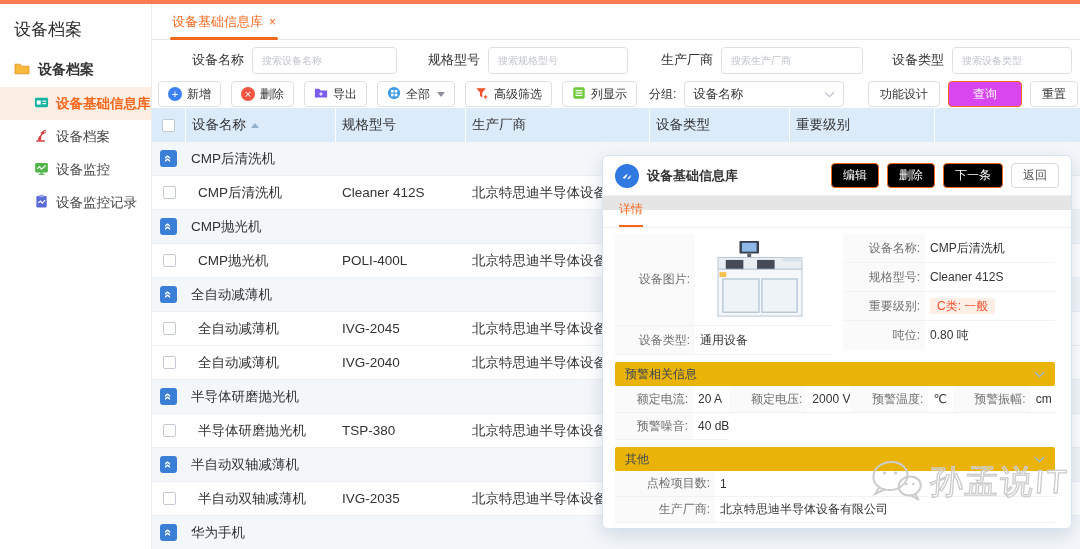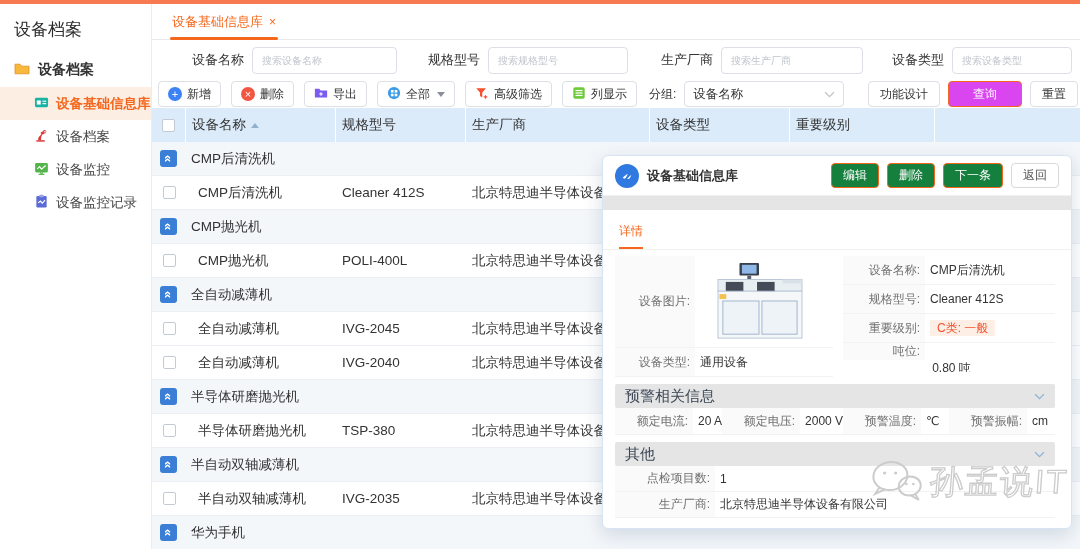--- a/index.html
+++ b/index.html
@@ -63,36 +63,36 @@
   .cell { display:flex; align-items:center; height:100%; font-size:13.5px; color:#333; overflow:hidden; white-space:nowrap; padding-left:6px; }
   .cell.c-check { padding-left:0; }
   .cell.c-name { padding-left:12px; }
 
   
   .modal { position:absolute; left:602px; top:155px; width:470px; height:374px; background:#fff; border:1px solid #d6e4f3; border-radius:6px; box-shadow:0 6px 20px rgba(60,90,130,.20); z-index:10; overflow:hidden; }
   .m-head { height:40px; display:flex; align-items:center; padding:0 12px; border-bottom:1px solid #f0f0f0; }
   .m-logo { width:24px; height:24px; border-radius:50%; background:#3079e0; flex:none; display:flex; align-items:center; justify-content:center; }
   .m-title { margin-left:8px; font-size:13px; font-weight:bold; color:#333; }
   .m-actions { margin-left:auto; display:flex; gap:8px; }
-  .m-btn { height:25px; padding:0 11px; border-radius:4px; font-size:12px; cursor:pointer; border:1px solid #f5671c; background:#15803d; color:#fff; white-space:nowrap; }
+  .m-btn { height:25px; padding:0 11px; border-radius:4px; font-size:12px; cursor:pointer; border:1px solid #f5671c; background:#000000; color:#fff; white-space:nowrap; }
   .m-btn.plain { background:#fff; border-color:#d9d9d9; color:#555; }
   .m-strip { height:14px; background:#e5e5e5; }
-  .m-tabs { height:40px; display:flex; align-items:flex-end; border-bottom:1px solid #f0f0f0; }
+  .m-tabs { height:18px; display:flex; align-items:flex-end; border-bottom:1px solid #f0f0f0; }
   .m-tab { margin-left:16px; padding-bottom:7px; font-size:12px; color:#f5671c; border-bottom:2px solid #f5671c; cursor:pointer; }
   .m-body { padding:6px 16px 0 12px; }
   .drow { display:flex; align-items:center; border-bottom:1px solid #f2f2f2; }
   .dlabel { background:#fafafa; color:#707070; font-size:12px; text-align:right; padding-right:5px; flex:none; align-self:stretch; display:flex; align-items:center; justify-content:flex-end; white-space:nowrap; }
   .dvalue { font-size:12px; color:#333; padding-left:5px; white-space:nowrap; overflow:hidden; }
   .dgrid-top { display:flex; gap:10px; }
   .dcol-l { width:218px; } .dcol-r { flex:1; }
   .photo-row { height:92px; } .photo-row .dlabel { width:80px; }
   .type-row { height:29px; } .type-row .dlabel { width:80px; }
   .dcol-r .drow { height:29px; } .dcol-r .dlabel { width:82px; }
   .badge { background:#fdeee6; color:#f4512c; font-size:12px; padding:1px 7px; border-radius:2px; }
-  .section-bar { margin-top:7px; height:24px; background:#e5e5e5; display:flex; align-items:center; justify-content:space-between; padding:0 10px; font-size:15px; color:#3c4654; border-radius:2px; }
+  .section-bar { margin-top:7px; height:24px; background:#eab308; display:flex; align-items:center; justify-content:space-between; padding:0 10px; font-size:12px; color:#3c4654; border-radius:2px; }
   .wgrid { display:grid; grid-template-columns:1fr 1fr 1fr 1fr; }
   .wgrid .drow { height:27px; } .wgrid .dlabel { width:78px; }
   .ogrid .drow { height:26px; } .ogrid .dlabel { width:100px; }
 
   
   .watermark { position:absolute; right:12px; top:458px; z-index:20; display:flex; align-items:center; gap:6px; transform:skewX(-4deg); pointer-events:none; }
   .wm-text { font-size:33px; letter-spacing:2px; color:rgba(255,255,255,0.25); -webkit-text-stroke:1.3px #cccccc; white-space:nowrap; }
 </style>
 </head>
 <body>
@@ -425,21 +425,21 @@
           <span class="dvalue">CMP后清洗机</span>
         </div>
         <div class="drow">
           <span class="dlabel">规格型号:</span>
           <span class="dvalue">Cleaner 412S</span>
         </div>
         <div class="drow">
           <span class="dlabel">重要级别:</span>
           <span class="dvalue"><span class="badge">C类: 一般</span></span>
         </div>
-        <div class="drow" style="border-bottom:none;flex-direction:column;">
+        <div class="drow" style="border-bottom:none;">
           <span class="dlabel">吨位:</span>
           <span class="dvalue">0.80 吨</span>
         </div>
       </div>
     </div>
 
     <div class="section-bar">
       <span>预警相关信息</span>
       <svg width="11" height="7" viewBox="0 0 12 8">
           <polyline points="1,1.5 6,6.5 11,1.5" fill="none" stroke="#8fb4d8" stroke-width="1.5"></polyline>
@@ -454,20 +454,24 @@
           <span class="dlabel">额定电压:</span>
           <span class="dvalue">2000 V</span>
         </div>
       <div class="drow">
           <span class="dlabel">预警温度:</span>
           <span class="dvalue">℃</span>
         </div>
       <div class="drow">
           <span class="dlabel">预警振幅:</span>
           <span class="dvalue">cm</span>
+        </div>
+      <div class="drow">
+          <span class="dlabel">预警噪音:</span>
+          <span class="dvalue">40 dB</span>
         </div>
     </div>
 
     <div class="section-bar">
       <span>其他</span>
       <svg width="11" height="7" viewBox="0 0 12 8">
           <polyline points="1,1.5 6,6.5 11,1.5" fill="none" stroke="#8fb4d8" stroke-width="1.5"></polyline>
         </svg>
     </div>
     <div class="ogrid">

